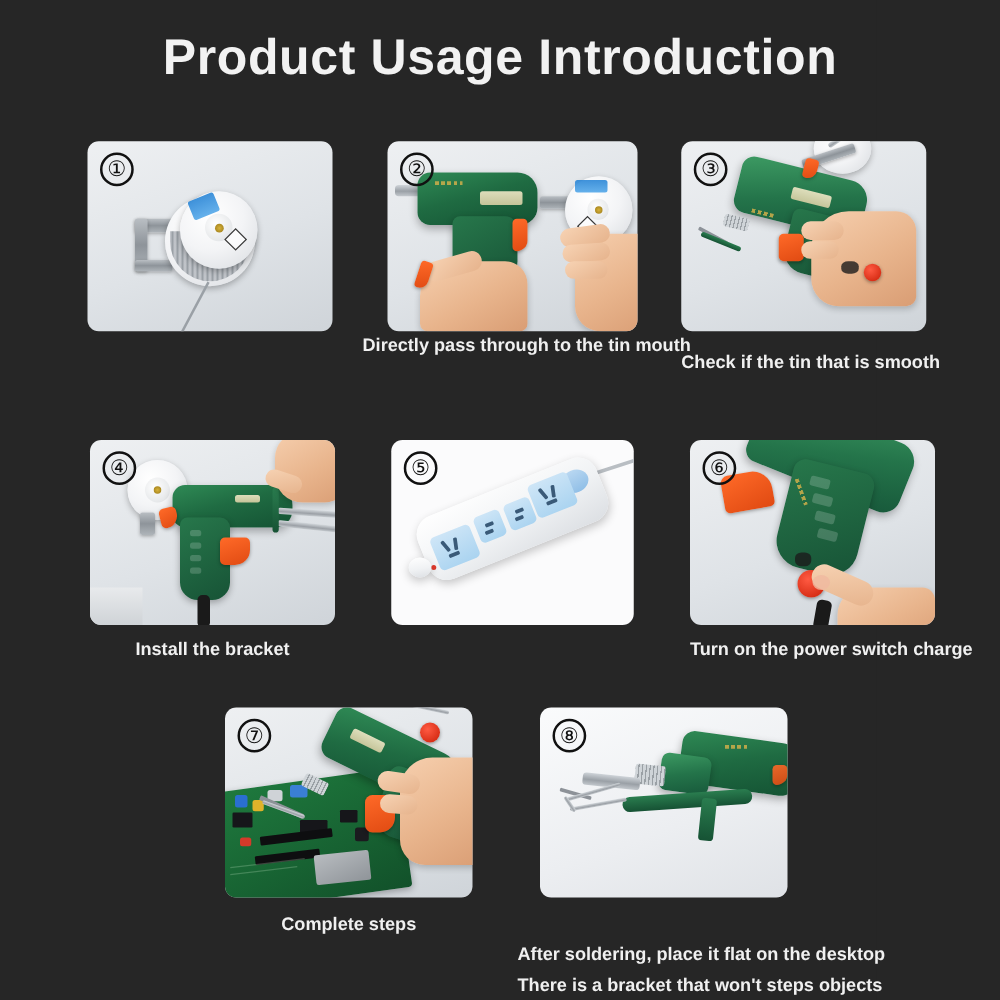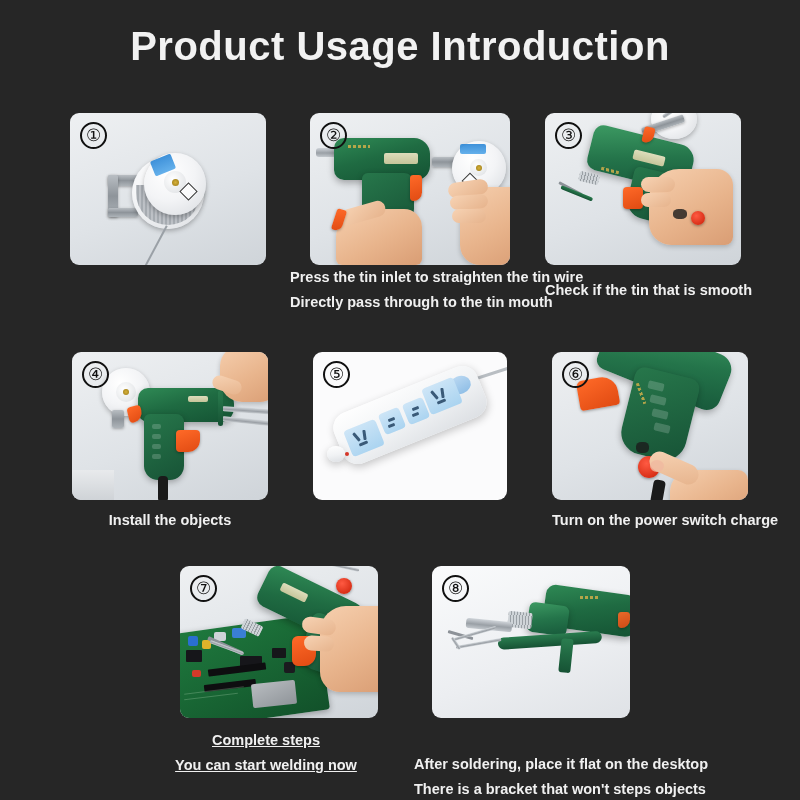--- a/index.html
+++ b/index.html
@@ -312,21 +312,20 @@
 
         <div class="hand" style="left:150px; top:74px; width:66px; height:78px; border-radius:26px 10px 6px 20px;"></div>
         <div class="finger" style="left:138px; top:68px; width:40px; height:15px; transform:rotate(-8deg);"></div>
         <div class="finger" style="left:140px; top:82px; width:38px; height:14px; transform:rotate(-4deg);"></div>
         <div class="finger" style="left:142px; top:96px; width:34px; height:14px;"></div>
       </div>
       <div class="badge">②</div>
     </div>
   </div>
   <div class="caption" style="left:290px; top:265px; width:240px;">
-    <div>Press the tin inlet to straighten the tin wire</div>
     <div>Directly pass through to the tin mouth</div>
   </div>
 
   <div class="panel" style="left:545px; top:113px; width:196px; height:152px;">
     <div class="photo">
       <div class="scene">
 
         <div class="spool-outer" style="left:106px; top:-14px; width:46px; height:40px;"></div>
         <div class="bracket" style="left:96px; top:8px; width:44px; height:8px; transform:rotate(-18deg);"></div>
         <div class="rod" style="left:118px; top:2px; width:40px; height:4px; transform:rotate(-34deg);"></div>
@@ -384,21 +383,21 @@
 
         <div class="hand" style="left:148px; top:-6px; width:58px; height:56px; border-radius:20px 6px 18px 22px;"></div>
         <div class="finger" style="left:140px; top:26px; width:30px; height:14px; transform:rotate(18deg);"></div>
 
         <div class="table-edge" style="left:0px; top:118px; width:42px; height:30px;"></div>
       </div>
       <div class="badge">④</div>
     </div>
   </div>
   <div class="caption" style="left:72px; top:508px; width:196px;">
-    <div>Install the objects</div>
+    <div>Install the bracket</div>
   </div>
 
   <div class="panel" style="left:313px; top:352px; width:194px; height:148px;">
     <div class="photo" style="background:#fbfbfc;">
       <div class="scene">
         <div class="strip-cord" style="left:148px; top:30px; width:56px; transform:rotate(-18deg);"></div>
         <div class="strip-body" style="left:20px; top:36px; width:154px; height:54px; transform:rotate(-22deg);"></div>
         <div class="strip-switch" style="left:136px; top:24px; width:22px; height:18px; transform:rotate(-22deg);"></div>
 
         <div class="socket" style="left:34px; top:72px; width:34px; height:28px; transform:rotate(-22deg);"></div>
@@ -486,23 +485,22 @@
         <div class="vent" style="left:149px; top:66px; width:4px; height:14px;"></div>
 
         <div class="hand" style="left:140px; top:40px; width:70px; height:86px; border-radius:26px 12px 8px 20px;"></div>
         <div class="finger" style="left:122px; top:52px; width:34px; height:16px; transform:rotate(8deg);"></div>
         <div class="finger" style="left:124px; top:70px; width:30px; height:15px; transform:rotate(4deg);"></div>
         <div class="rod" style="left:138px; top:-6px; width:42px; height:3px; transform:rotate(12deg);"></div>
       </div>
       <div class="badge">⑦</div>
     </div>
   </div>
-  <div class="caption" style="left:167px; top:728px; width:198px;text-decoration:underline;">
+  <div class="caption" style="left:180px; top:728px; width:198px;">
     <div>Complete steps</div>
-    <div>You can start welding now</div>
   </div>
 
   <div class="panel" style="left:432px; top:566px; width:198px; height:152px;">
     <div class="photo" style="background:linear-gradient(160deg,#fafbfc 0%,#eceef1 60%,#dfe2e6 100%);">
       <div class="scene">
 
         <div class="gun-body" style="left:112px; top:24px; width:96px; height:42px; transform:rotate(8deg);"></div>
         <div class="gold-txt" style="left:148px; top:30px; width:20px;"></div>
         <div class="gun-body light" style="left:96px; top:38px; width:40px; height:30px; transform:rotate(8deg); border-radius:6px;"></div>
         <div class="knurl" style="left:76px; top:46px; width:24px; height:16px; transform:rotate(6deg);"></div>

